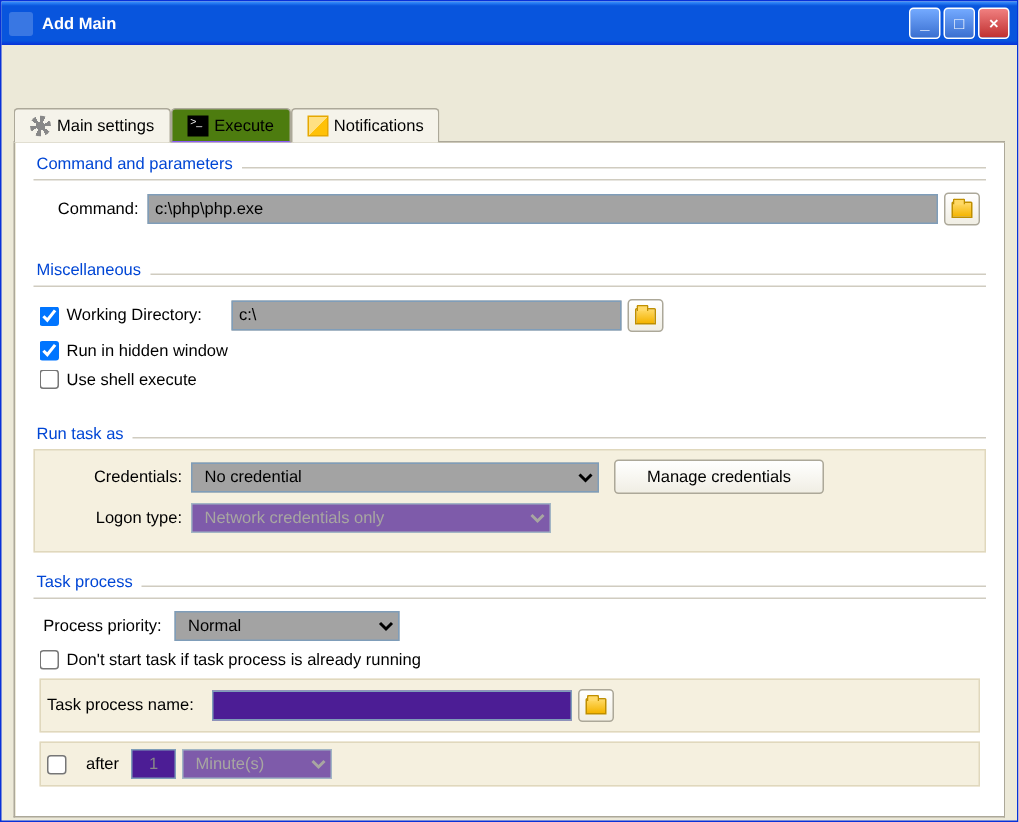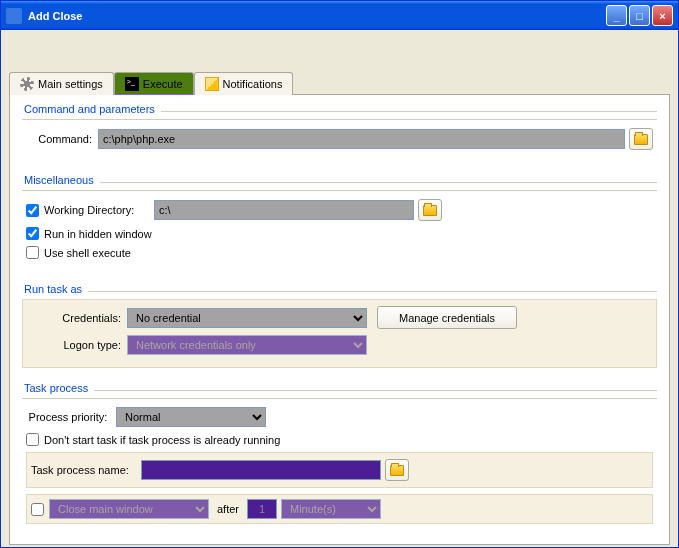--- a/index.html
+++ b/index.html
@@ -38,21 +38,21 @@
 .footer { display: flex; justify-content: flex-end; gap: 8px; padding: 8px 4px 0 4px; }
 .chk-row { display: flex; align-items: center; margin-bottom: 6px; }
 .beige-box { background: #f5f0df; border: 1px solid #e0d8bd; padding: 6px 4px; }
 </style>
 </head>
 <body>
 
 <div class="window">
   <div class="titlebar">
     <span class="title-icon"></span>
-    <span class="title-text">Add Close</span>
+    <span class="title-text">Add Main</span>
     <div class="win-btn min-btn">_</div>
     <div class="win-btn max-btn">□</div>
     <div class="win-btn close-btn">×</div>
   </div>
 
   <div class="content">
     <div class="tabs">
       <div class="tab">
         <span class="tab-icon icon-gear"></span>
         <span>Main settings</span>
@@ -111,21 +111,21 @@
       </div>
 
       <div class="group">
         <div class="group-title-line">
           <span class="group-title">Run task as</span>
           <span class="line"></span>
         </div>
         <div class="group-body beige-box">
           <div class="row">
             <label style="width:100px;">Credentials:</label>
-            <select style="width:240px;">
+            <select style="width:272px;">
               <option>No credential</option>
             </select>
             <button class="btn" style="margin-left:10px; min-width:140px;">Manage credentials</button>
           </div>
           <div class="row">
             <label style="width:100px;">Logon type:</label>
             <select style="width:240px;" disabled="">
               <option>Network credentials only</option>
             </select>
           </div>
@@ -150,23 +150,20 @@
           </div>
           <div class="row beige-box" style="padding:6px 4px;">
             <label style="width:110px; text-align:left;">Task process name:</label>
             <input type="text" style="width: 240px;" disabled="" value="">
             <div class="browse-btn">
                 <span class="folder-icon"></span>
               </div>
           </div>
           <div class="chk-row beige-box" style="padding:4px;">
             <input type="checkbox" style="">
-            <select style="width:160px;" disabled="">
-              <option>Close main window</option>
-            </select>
             <span style="margin:0 8px;">after</span>
             <input type="text" style="width: 30px; text-align: center;" disabled="" value="1">
             <select style="width:100px; margin-left:4px;" disabled="">
               <option>Minute(s)</option>
             </select>
           </div>
         </div>
       </div>
 
     </div>

